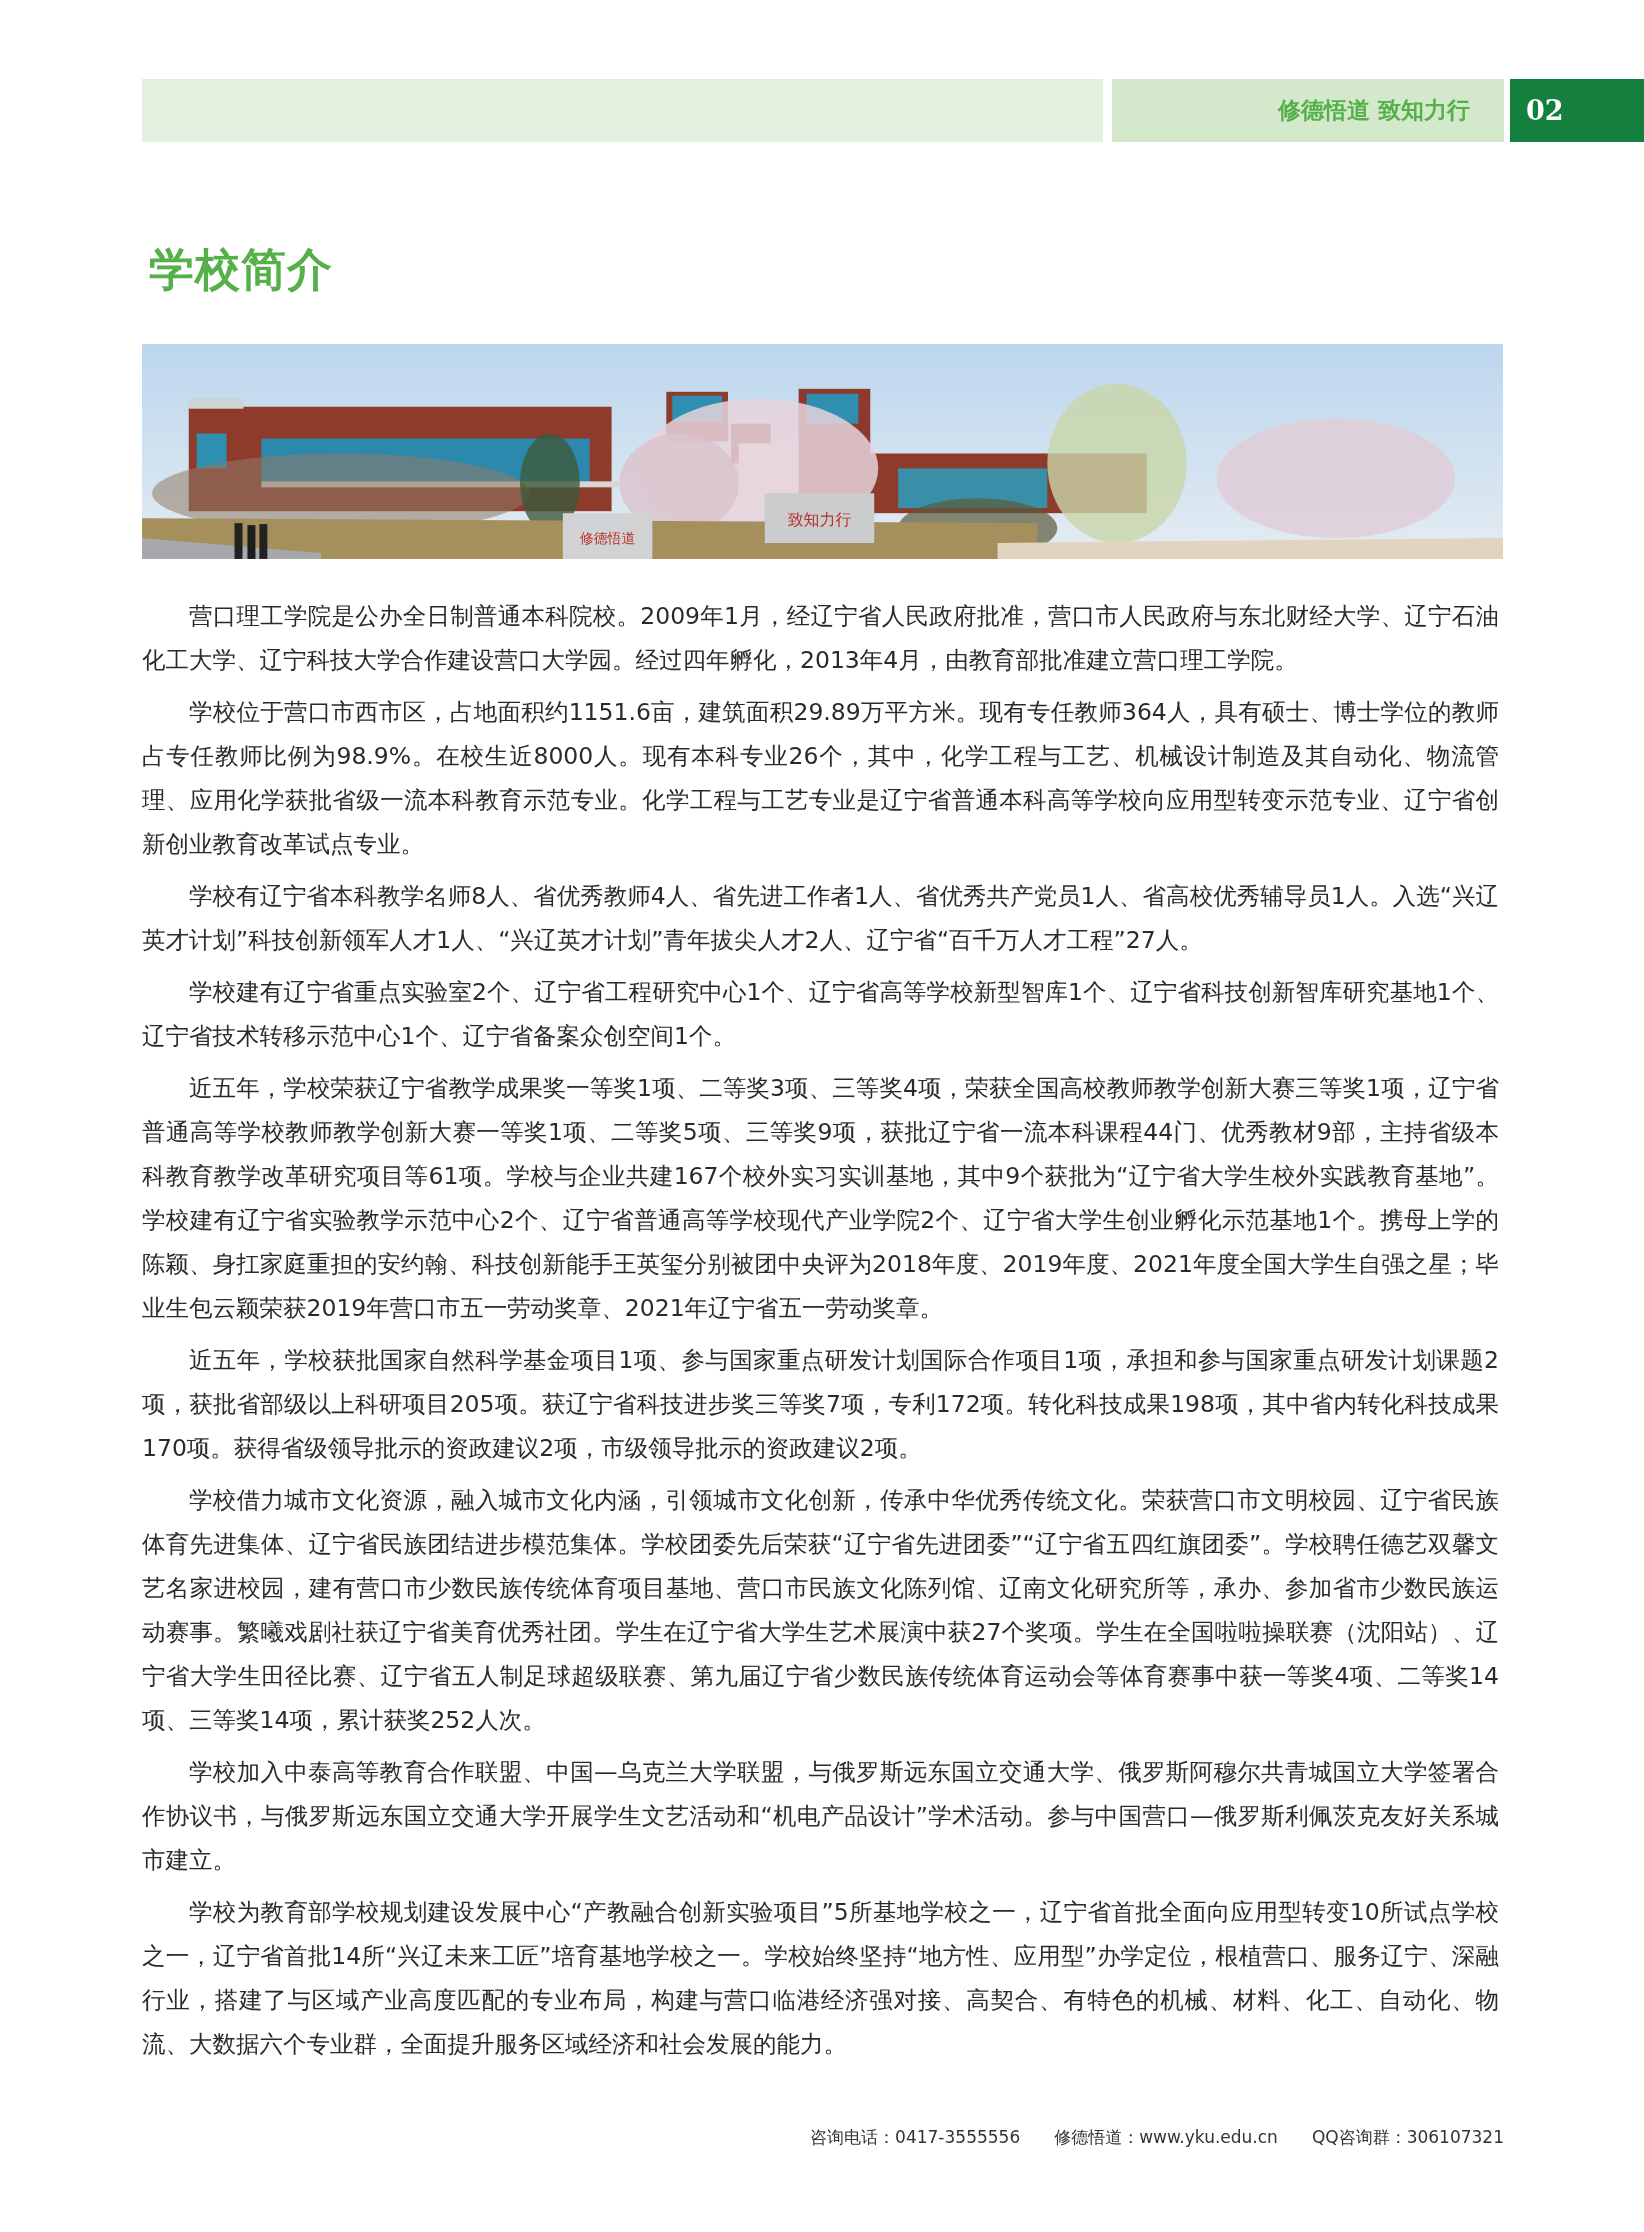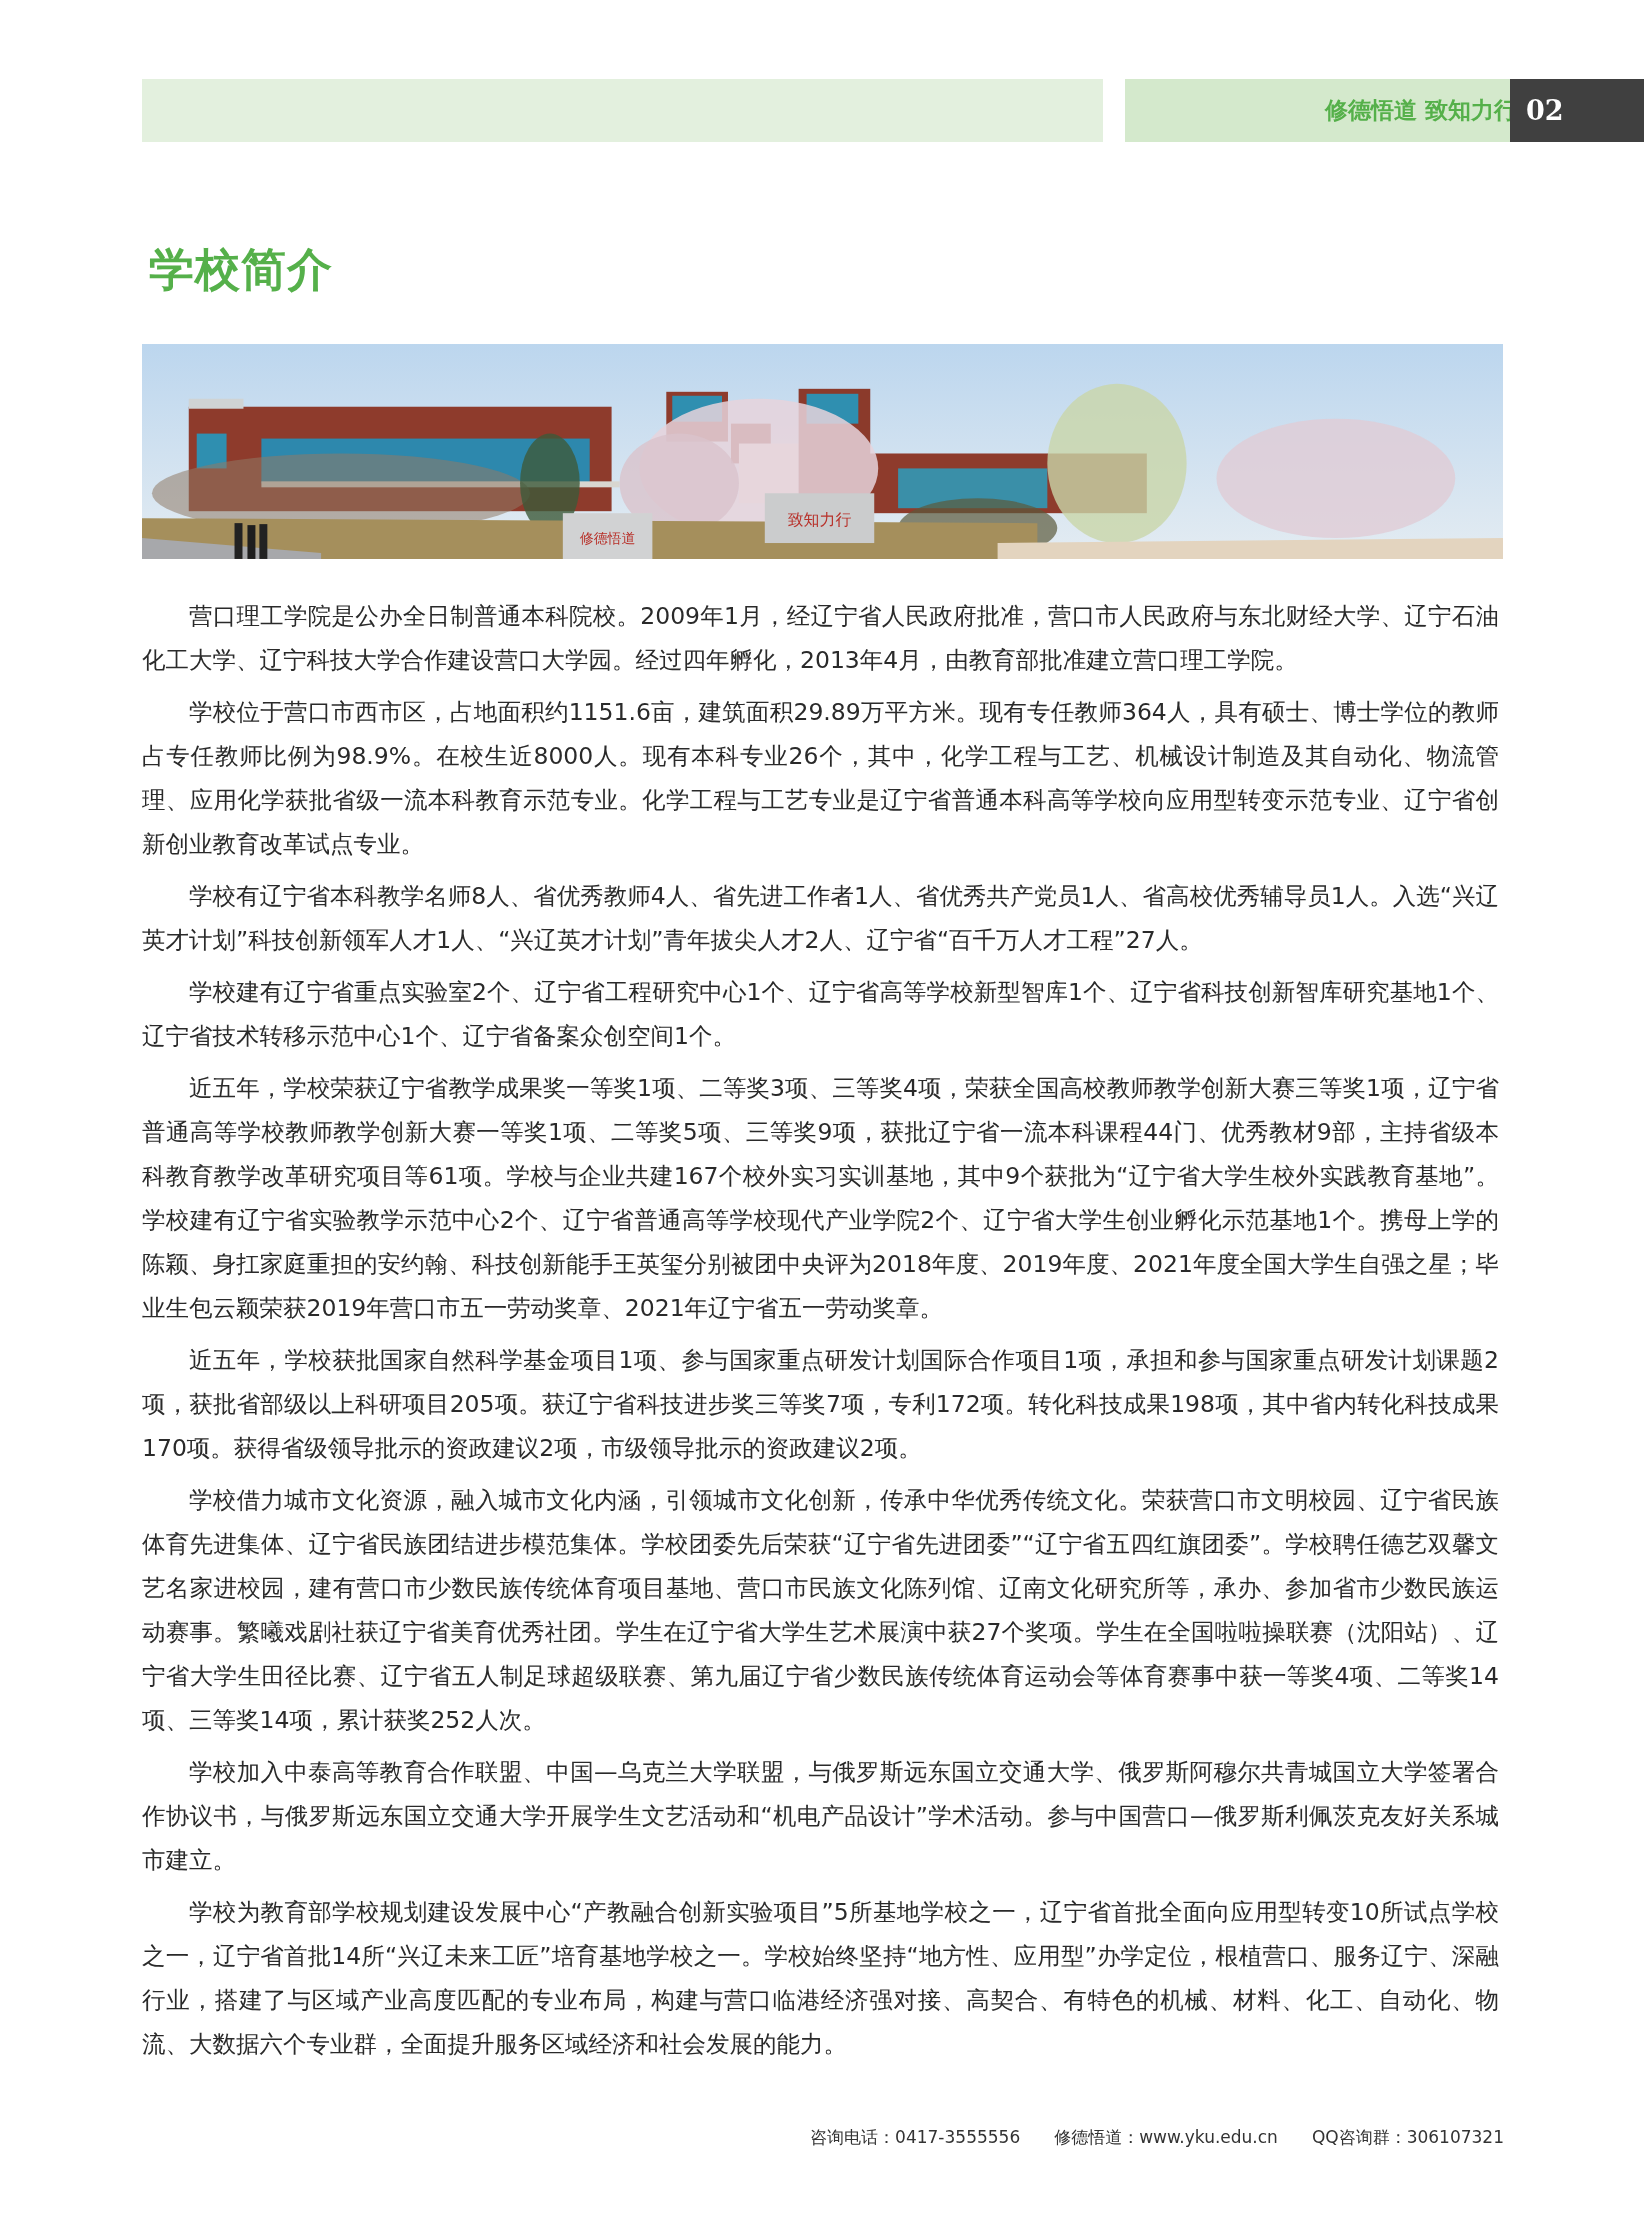--- a/index.html
+++ b/index.html
@@ -7,26 +7,26 @@
     width: 1645px; height: 2233px; background: #ffffff; position: relative; overflow: hidden;
     font-family: "DejaVu Sans", "Liberation Sans", sans-serif;
   }
   .hdr-left {
     position: absolute; left: 142px; top: 79px; width: 961px; height: 63px;
     background: #e3f0de;
   }
   .hdr-mid {
     position: absolute; left: 1112px; top: 79px; width: 392px; height: 63px;
     background: #d4e9cc; display: flex; align-items: center; justify-content: flex-end;
-    box-sizing: border-box;  margin-left: 13px;
+    box-sizing: border-box; padding-right: 34px;
   }
   .hdr-mid span { color: #55b04a; font-weight: bold; font-size: 23px; letter-spacing: 0px; }
   .hdr-right {
     position: absolute; left: 1510px; top: 79px; width: 134px; height: 63px;
-    background: #404040; display: flex; align-items: center; box-sizing: border-box; padding-left: 16px;
+    background: #15803d; display: flex; align-items: center; box-sizing: border-box; padding-left: 16px;
   }
   .hdr-right span { color: #ffffff; font-family: "DejaVu Serif", "Liberation Serif", serif; font-weight: bold; font-size: 27px; }
   .title {
     position: absolute; left: 141px; top: 232px; margin: 8px;
     font-size: 45px; font-weight: bold; color: #55b04a; letter-spacing: 1px;
   }
   .photo {
     position: absolute; left: 142px; top: 344px; width: 1361px; height: 215px; overflow: hidden;
     background: linear-gradient(180deg, #c8def0 0%, #d9e7f3 35%, #e6eef4 55%, #b9a488 75%, #a59470 88%, #c7bfb3 100%);
   }

